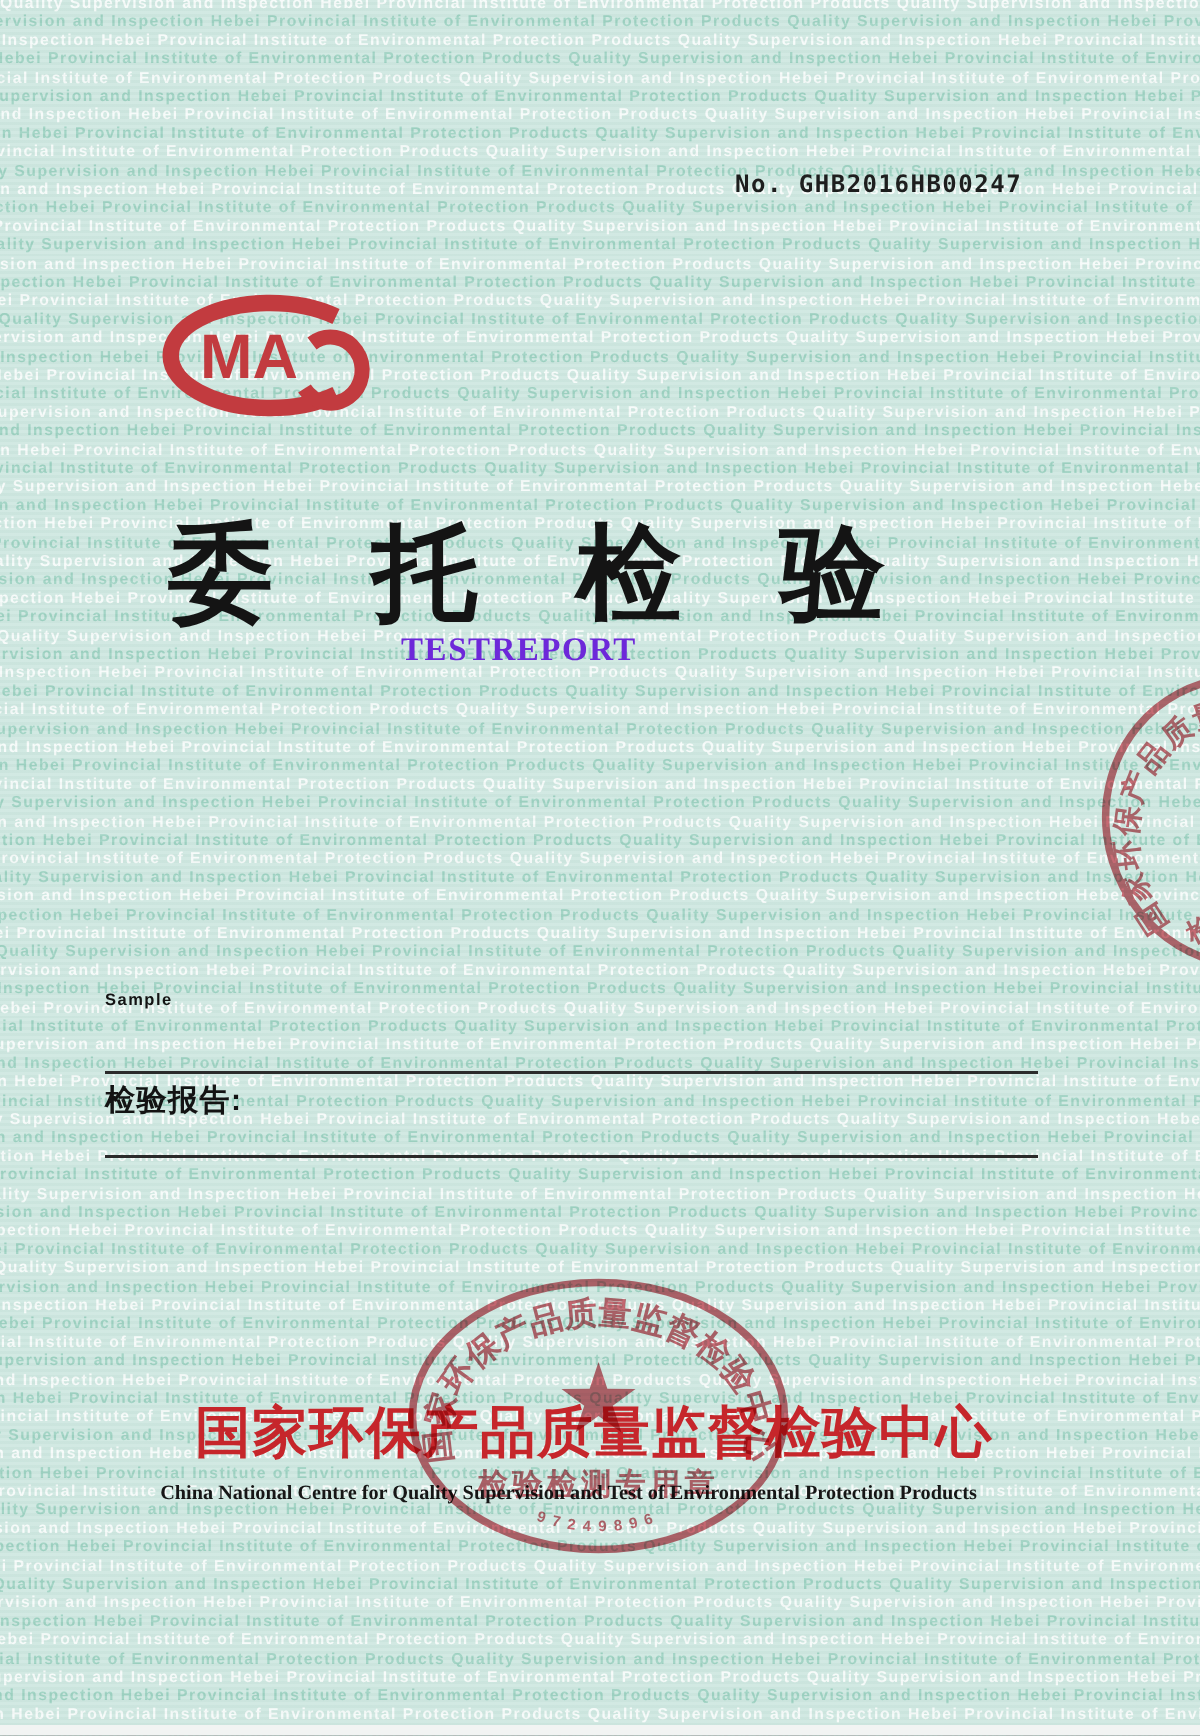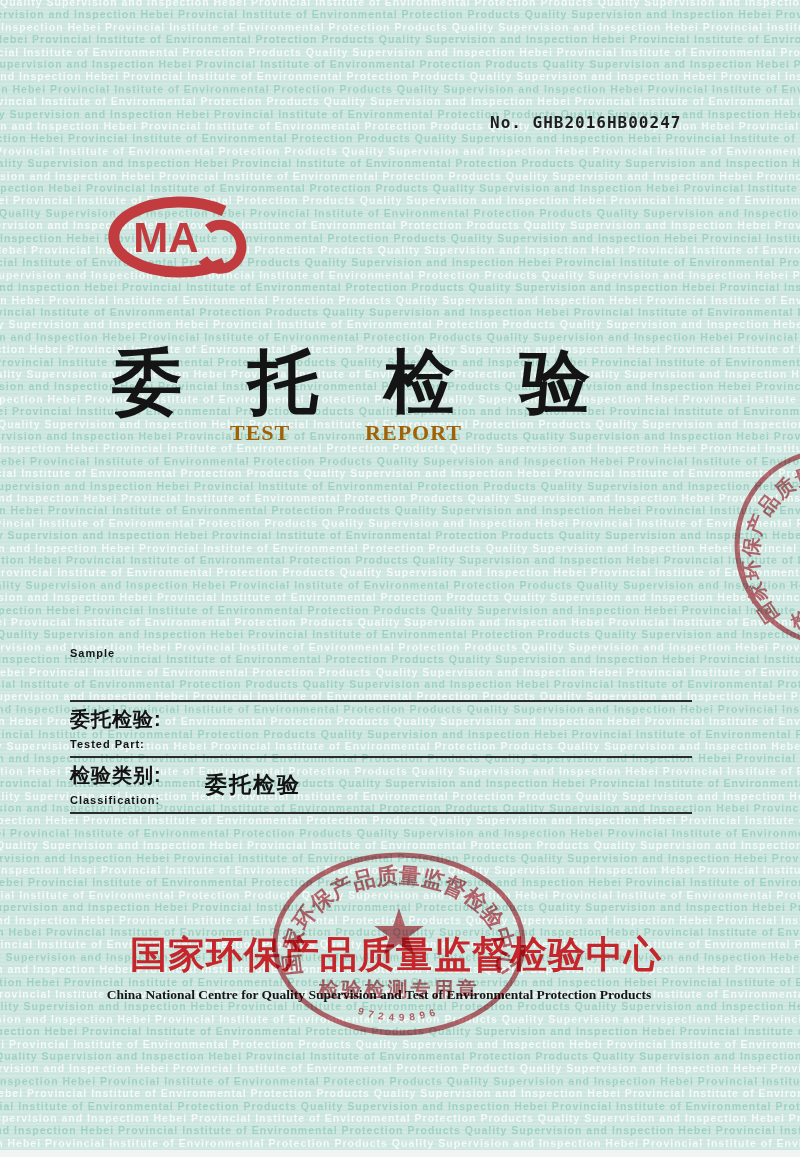--- a/index.html
+++ b/index.html
@@ -31,29 +31,29 @@
     color:#d6565e;font-weight:bold;font-size:21px;letter-spacing:4px;
   }
   
   .title-zh{
     position:absolute;top:336px;left:112px;z-index:3;
     font-size:70px;font-weight:900;color:#141414;letter-spacing:66px;
     white-space:nowrap;
   }
   .title-en{
     position:absolute;top:420px;left:230px;width:232px;z-index:3;
-    display:flex;justify-content:space-between;
-    font-family:"Liberation Serif",serif;font-weight:bold;font-size:22px;color:#a16207;
+    display:flex;justify-content:center;
+    font-family:"Liberation Serif",serif;font-weight:bold;font-size:22px;color:#6d28d9;
     letter-spacing:1px;
   }
   
   .fields{position:absolute;top:642px;left:70px;width:622px;z-index:3;}
   .field-row{position:relative;height:53px;border-bottom:2.5px solid #2b2b2b;margin-bottom:1px;}
   .f-label-zh{font-size:20px;font-weight:bold;color:#131313;letter-spacing:1px;padding-top:3px;}
-  .f-label-en{font-size:11px;font-weight:bold;color:#131313;letter-spacing:1px;margin-top:5px;}
+  .f-label-en{font-size:11px;font-weight:bold;color:#131313;letter-spacing:1px;margin-top:19px;}
   .f-value{
     position:absolute;left:135px;top:11px;
     font-size:22px;font-weight:bold;color:#131313;letter-spacing:2px;white-space:nowrap;
   }
   
   .footer-zh{
     position:absolute;top:930px;left:0;width:792px;z-index:4;text-align:center;
     font-size:37px;font-weight:900;color:#c6262b;letter-spacing:1px;
   }
   .footer-en{
@@ -197,27 +197,21 @@
     </text>
     <polygon transform="translate(105,98) scale(1.05)" fill="#c24854" points="0,-26 5.9,-8.1 24.7,-8 9.5,3.1 15.3,21 0,10 -15.3,21 -9.5,3.1 -24.7,-8 -5.9,-8.1"></polygon>
     <text x="105" y="160" text-anchor="middle" font-size="18" font-weight="bold" fill="#c24854" letter-spacing="2">检验检测专用章</text>
   </svg>
 
   <div class="fields">
     <div class="field-row">
       <div class="f-label-en">Sample</div>
     </div>
     <div class="field-row">
-      <div class="f-label-zh">委托检验:</div>
-      <div class="f-label-en">Tested  Part:</div>
-    </div>
-    <div class="field-row">
-      <div class="f-label-zh">检验类别:</div>
-      <div class="f-label-en">Classification:</div>
-      <div class="f-value">委托检验</div>
+      <div class="f-label-zh">检验报告:</div>
     </div>
   </div>
 
   <div class="footer-zh">国家环保产品质量监督检验中心</div>
   <div class="footer-en">China National Centre for Quality Supervision and Test of Environmental Protection Products</div>
 
   <svg class="seal-bottom" viewBox="0 0 262 188">
     <ellipse cx="131" cy="94" rx="124" ry="89" fill="none" stroke="#c24854" stroke-width="5"></ellipse>
     <path id="sealArc" d="M 36 130 A 100 74 0 1 1 226 130" fill="none"></path>
     <text font-size="22" font-weight="bold" fill="#c24854" letter-spacing="1">

